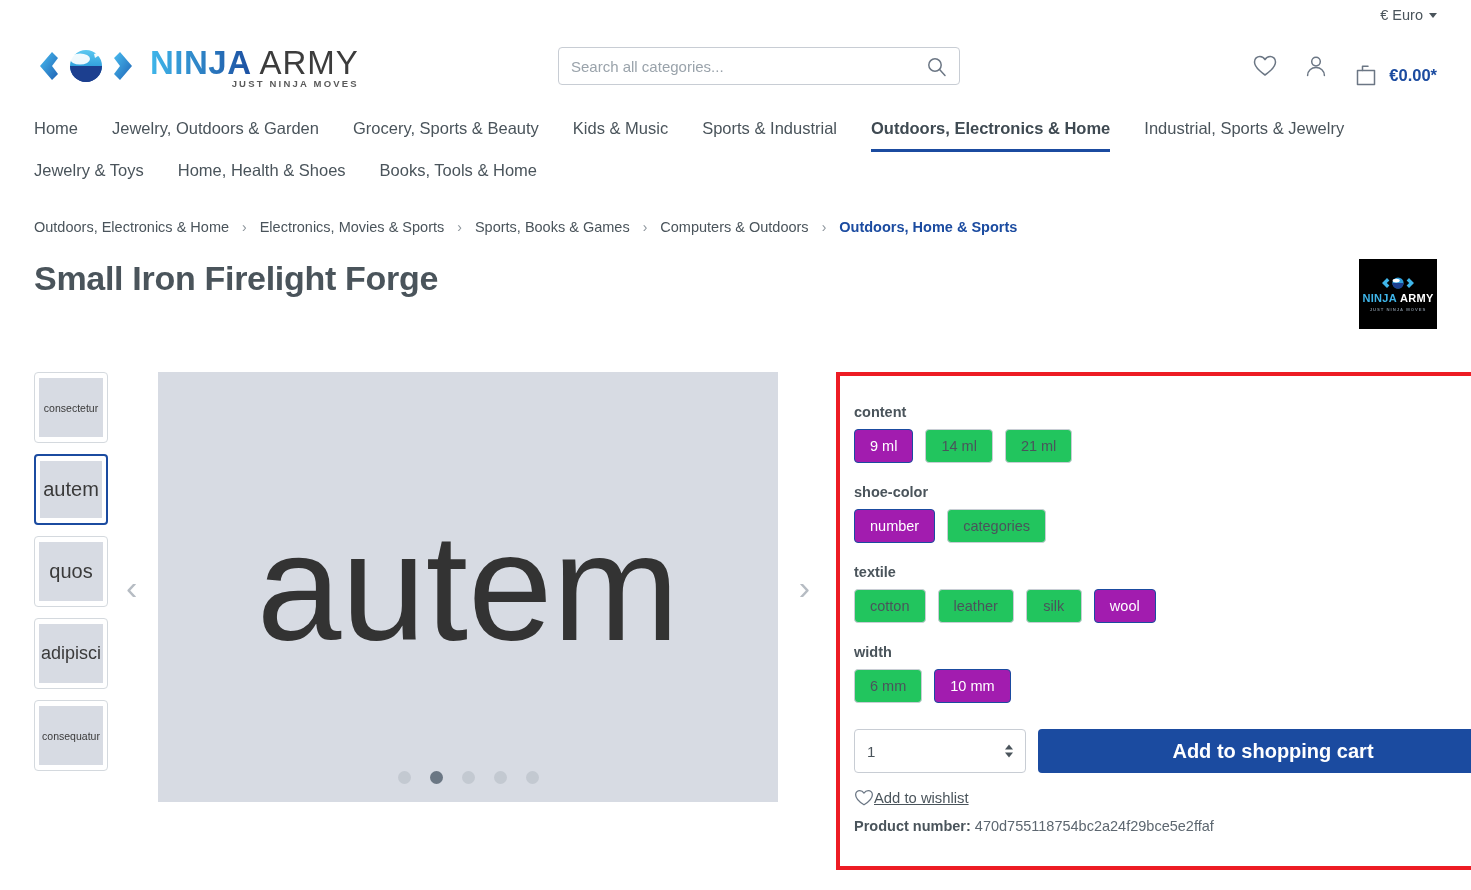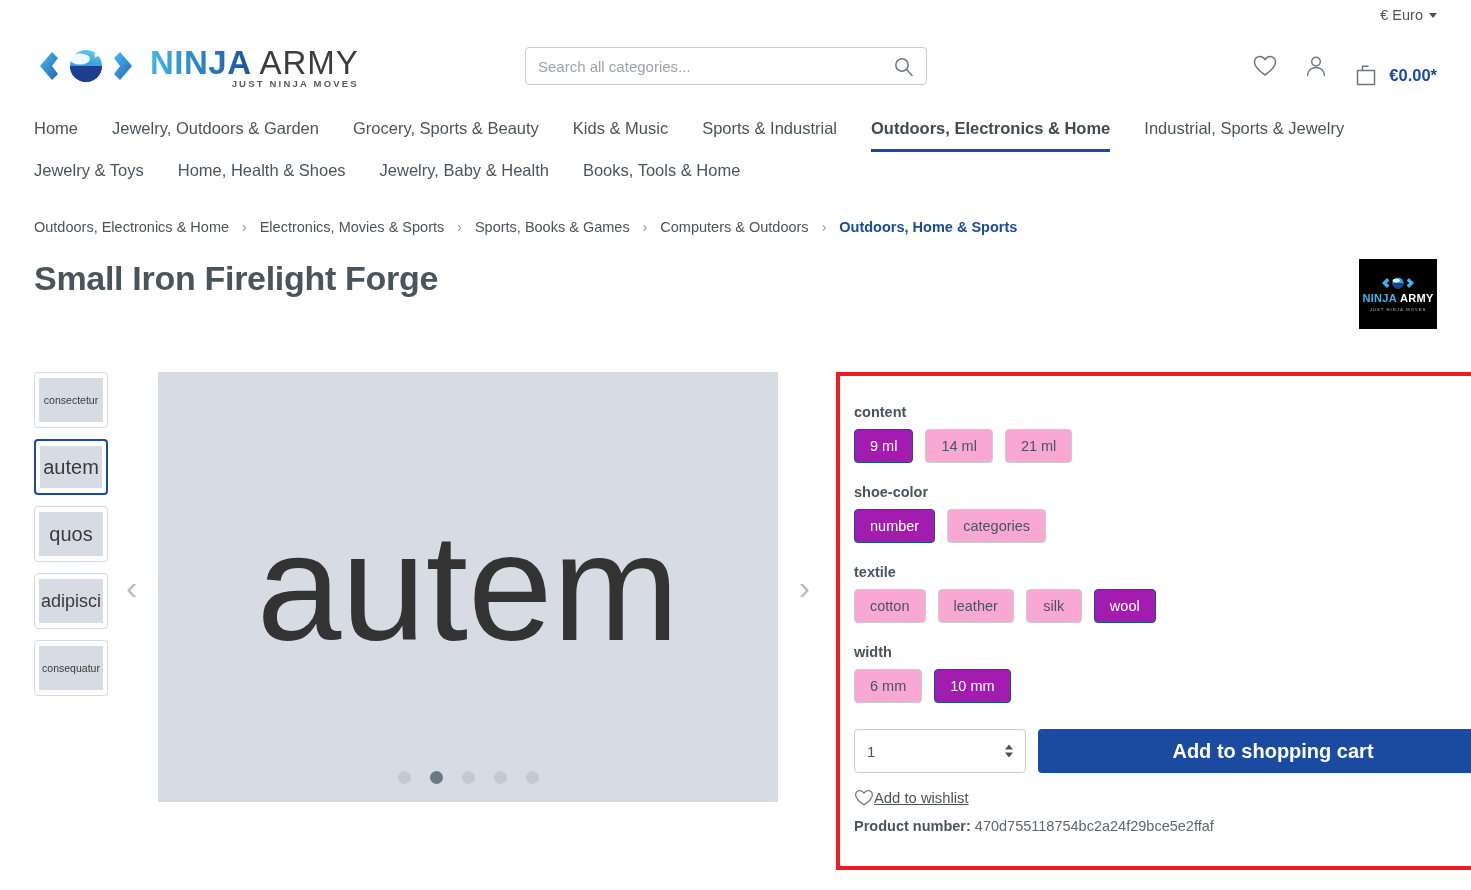--- a/index.html
+++ b/index.html
@@ -63,21 +63,21 @@
     font-size: 33px; font-weight: normal; letter-spacing: 1px;
     color: #3c3c3c; margin-left: 8px;
   }
   .logo-tag {
     font-size: 9.5px; letter-spacing: 2.2px; color: #5a5a5a;
     text-align: right; margin-top: -4px; font-weight: bold;
   }
 
   .search-wrap {
     position: absolute;
-    left: 525px;
+    left: 558px;
     width: 402px;
   }
   .search-box {
     display: flex; align-items: center;
     height: 38px;
     border: 1px solid #c8cdd4;
     border-radius: 4px;
     background: #fff;
     padding: 0 12px;
   }
@@ -166,21 +166,21 @@
     padding: 43px 34px 0 34px;
     align-items: flex-start;
   }
   .thumbs {
     display: flex; flex-direction: column;
     gap: 11px;
     width: 76px;
     flex-shrink: 0;
   }
   .thumb {
-    width: 74px; height: 56px;
+    width: 74px; height: 71px;
     border: 1px solid #d4d9de;
     border-radius: 4px;
     background: #fff;
     display: flex; align-items: center; justify-content: center;
     cursor: pointer;
     padding: 5px 4px;
   }
   .thumb.selected { border: 2px solid #1b4ba0; }
   .thumb-inner {
     width: 100%; height: 100%;
@@ -247,21 +247,21 @@
     font-size: 14.5px; font-weight: bold; color: #4a545b;
     margin-bottom: 9px;
   }
   .opt-row { display: flex; gap: 12px; flex-wrap: wrap; }
   .opt-btn {
     min-width: 56px;
     height: 34px;
     padding: 0 15px;
     border: 1px solid #c8cdd4;
     border-radius: 4px;
-    background: #f9a8d4;
+    background: #22c55e;
     color: #4a545b;
     font-size: 14.5px;
     font-family: "Liberation Sans", sans-serif;
     cursor: pointer;
     display: flex; align-items: center; justify-content: center;
     white-space: nowrap;
   }
   .opt-btn.selected {
     background: #a21caf;
     border-color: #1b4ba0;
@@ -398,21 +398,20 @@
   <div class="nav-row" id="nav-row">
       <div class="nav-item">Home</div>
       <div class="nav-item">Jewelry, Outdoors &amp; Garden</div>
       <div class="nav-item">Grocery, Sports &amp; Beauty</div>
       <div class="nav-item">Kids &amp; Music</div>
       <div class="nav-item">Sports &amp; Industrial</div>
       <div class="nav-item active">Outdoors, Electronics &amp; Home</div>
       <div class="nav-item">Industrial, Sports &amp; Jewelry</div>
       <div class="nav-item">Jewelry &amp; Toys</div>
       <div class="nav-item">Home, Health &amp; Shoes</div>
-      <div class="nav-item">Jewelry, Baby &amp; Health</div>
       <div class="nav-item">Books, Tools &amp; Home</div>
     </div>
 </nav>
 
 <div class="breadcrumb" id="breadcrumb">
     <span class="crumb">Outdoors, Electronics &amp; Home</span>
     <span class="crumb-sep">›</span>
     <span class="crumb">Electronics, Movies &amp; Sports</span>
     <span class="crumb-sep">›</span>
     <span class="crumb">Sports, Books &amp; Games</span>

